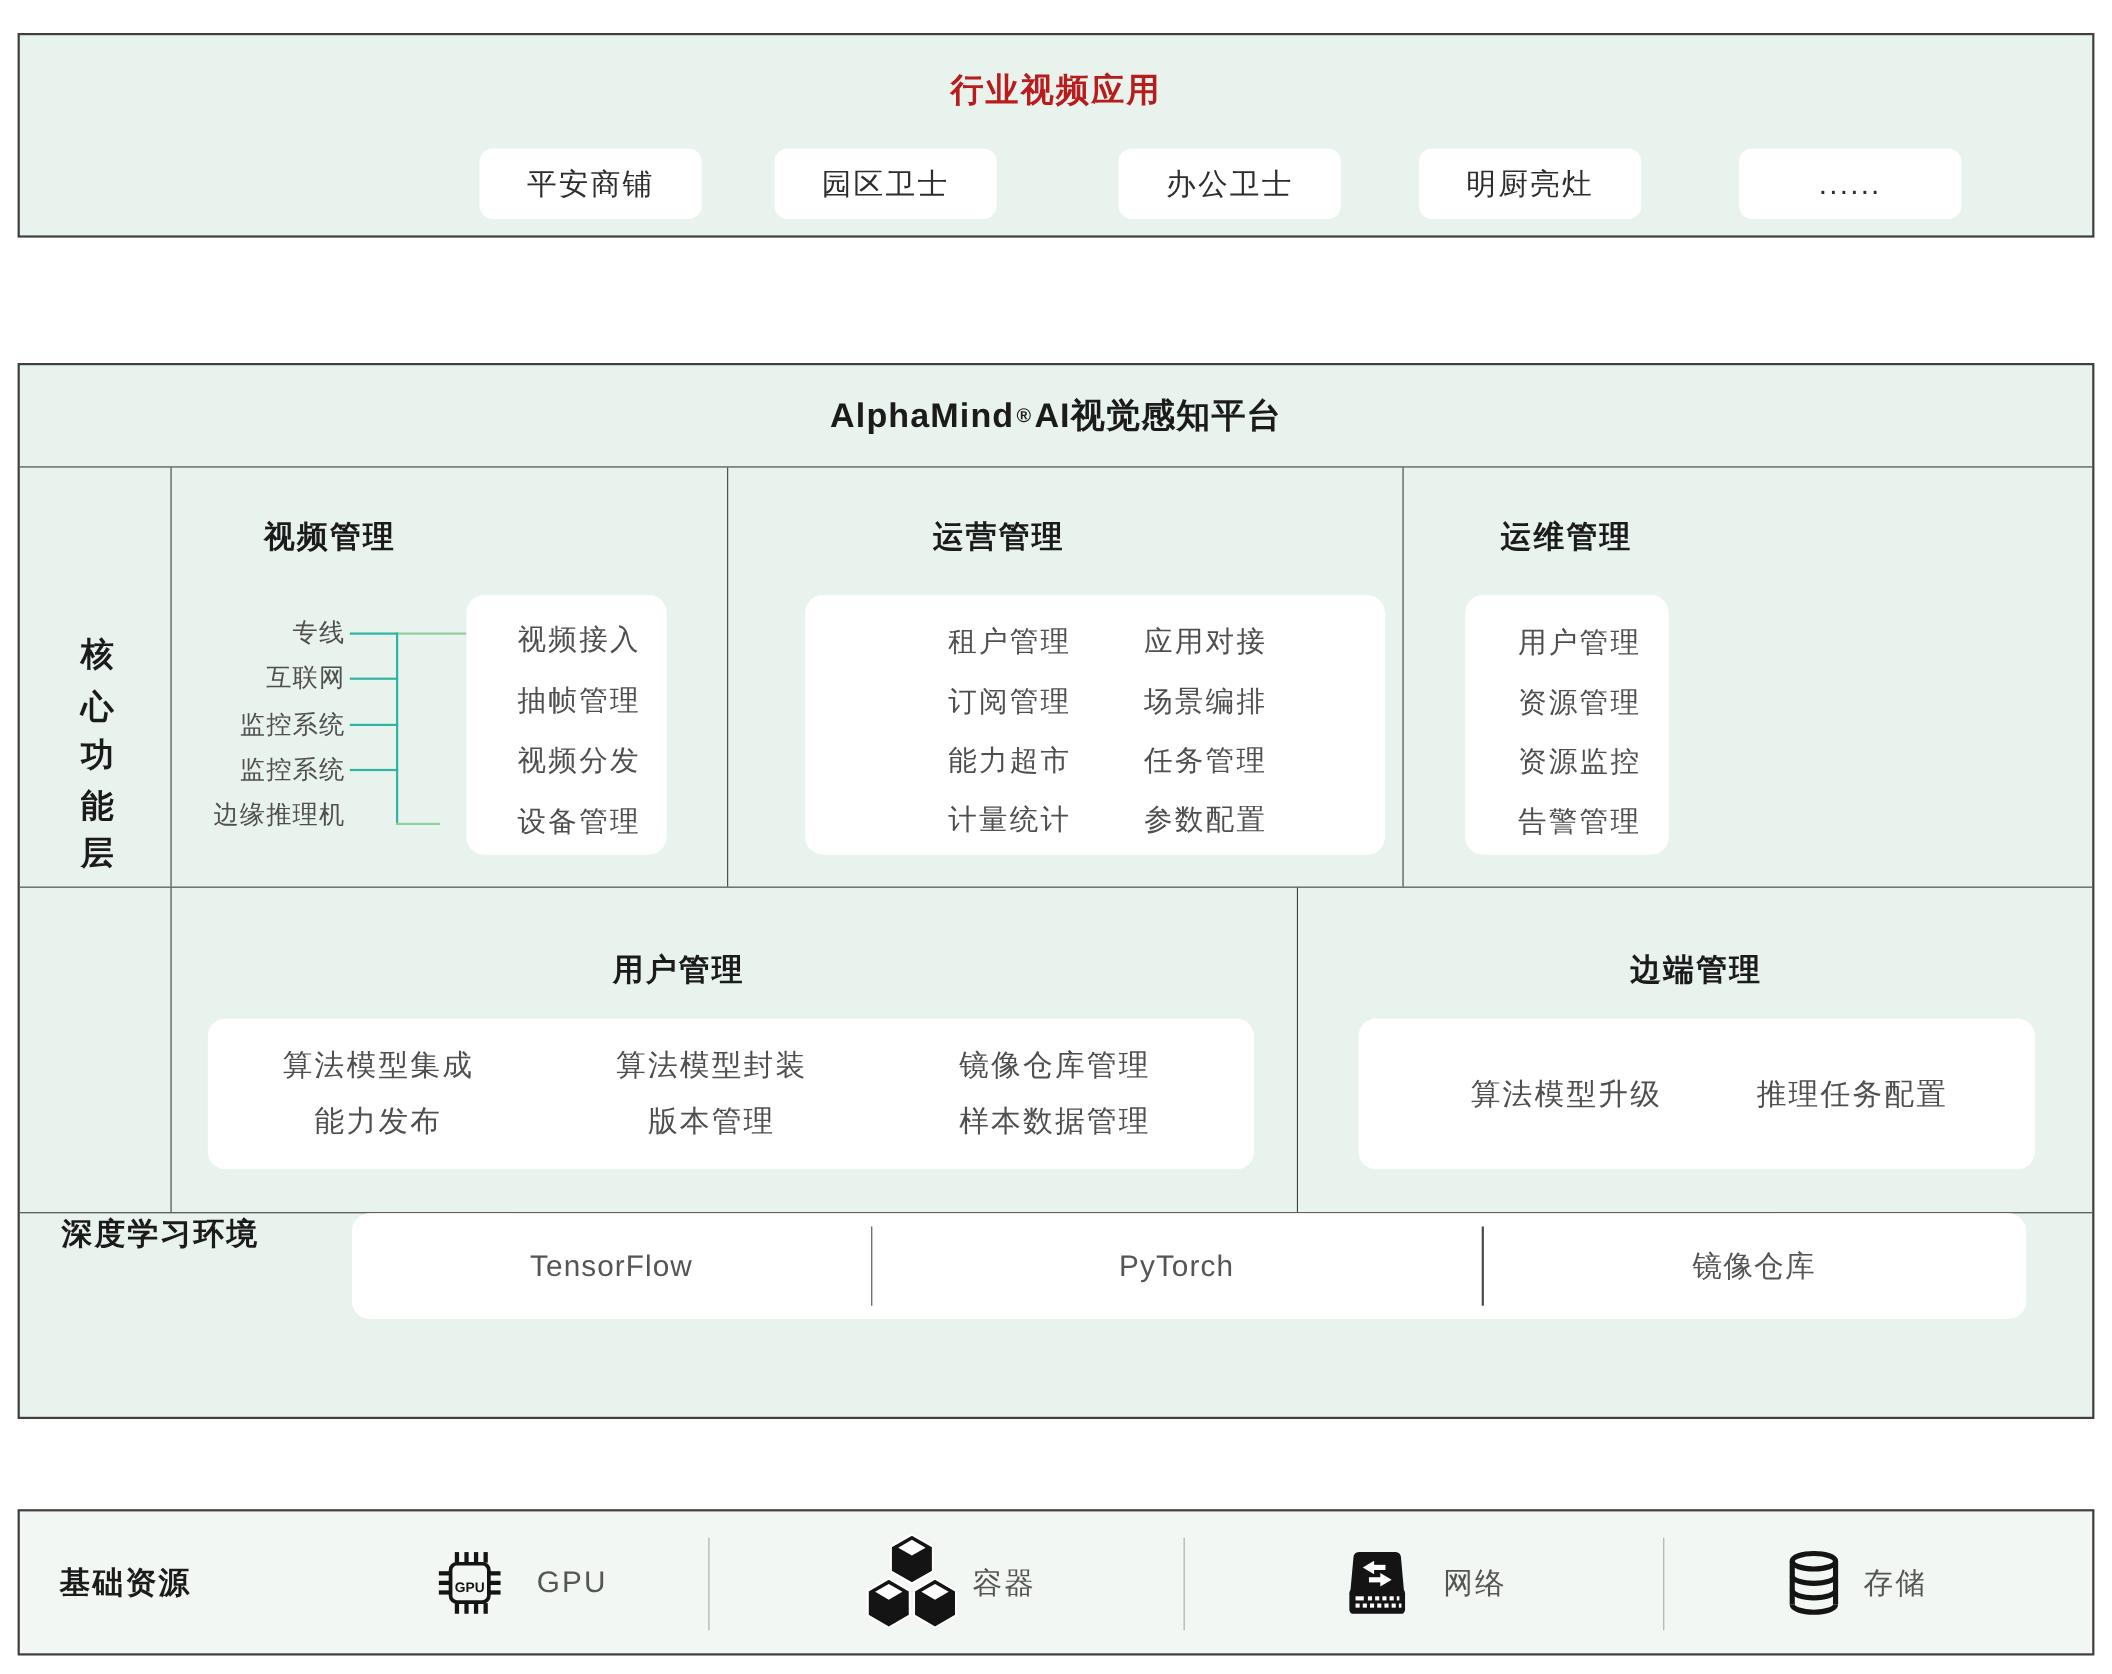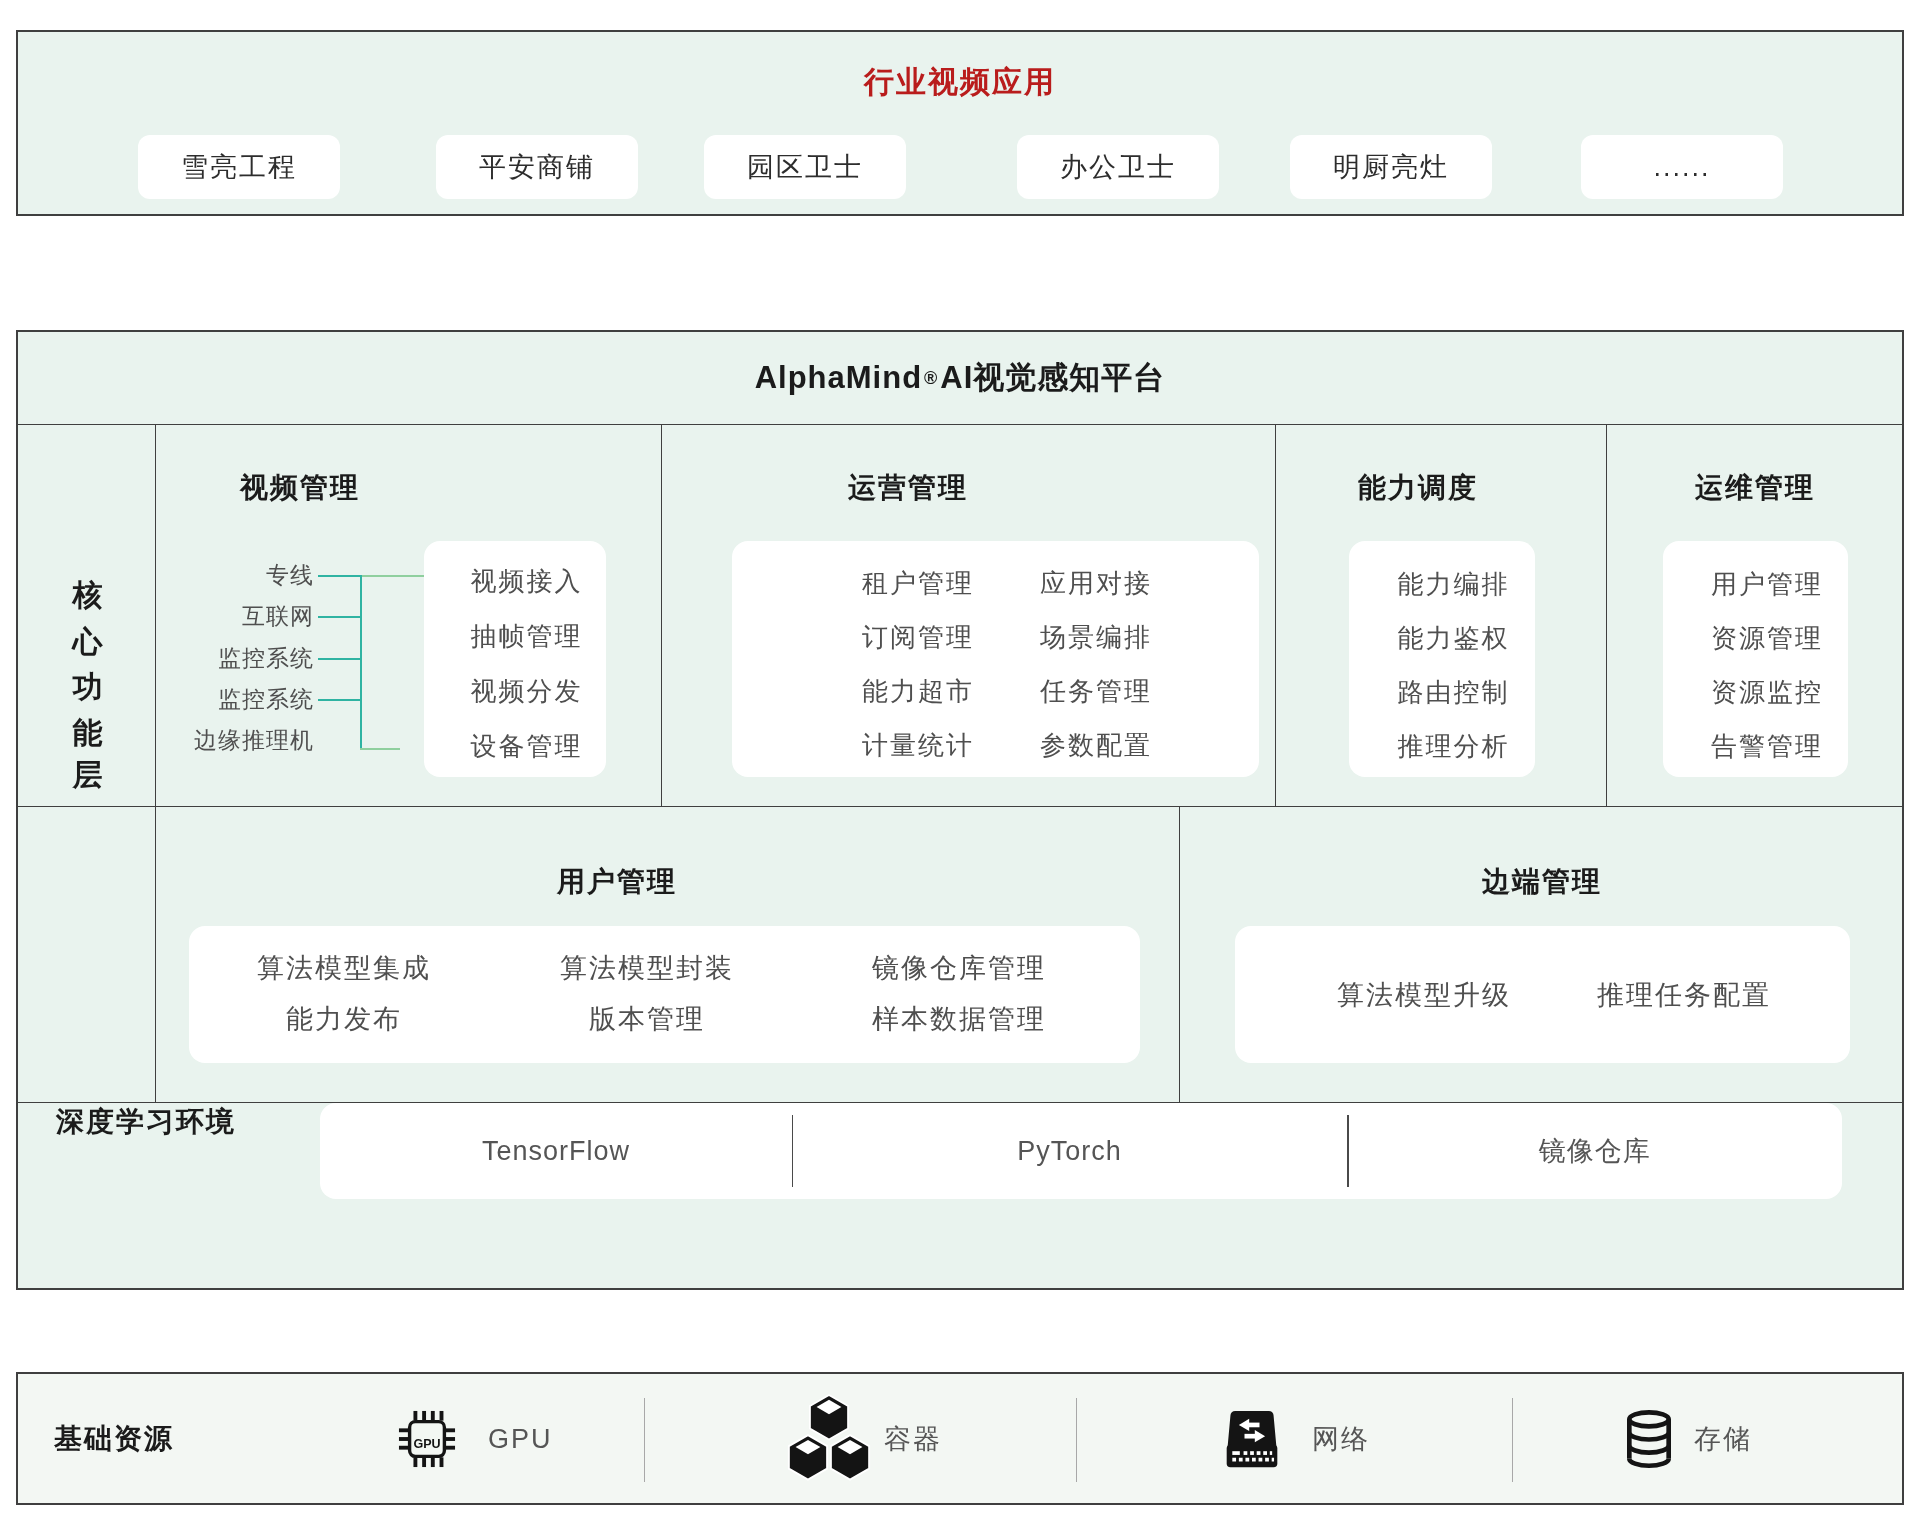--- a/index.html
+++ b/index.html
@@ -89,21 +89,20 @@
   .inf-div{position:absolute;top:24px;height:84px;width:1px;background:#a8a8a8;}
   .icon svg{display:block;}
 </style>
 </head>
 <body>
 
 <div class="canvas">
 
   <section class="box top-box">
     <div class="sec-title">行业视频应用</div>
-    <div class="chip" style="left:120px;">雪亮工程</div>
     <div class="chip" style="left:418px;">平安商铺</div>
     <div class="chip" style="left:686px;">园区卫士</div>
     <div class="chip" style="left:999px;">办公卫士</div>
     <div class="chip" style="left:1272px;">明厨亮灶</div>
     <div class="chip" style="left:1563px;">......</div>
   </section>
 
   <section class="box main-box">
     <div class="plat-title">
       <span>AlphaMind</span>
@@ -154,31 +153,20 @@
             </div>
             <div class="witems">
               <div>应用对接</div>
               <div>场景编排</div>
               <div>任务管理</div>
               <div>参数配置</div>
             </div>
           </div>
         </div>
 
-        <div class="panel p-sched bR">
-          <div class="panel-title" style="left:142px;">能力调度</div>
-          <div class="wbox sbox">
-            <div class="witems">
-              <div>能力编排</div>
-              <div>能力鉴权</div>
-              <div>路由控制</div>
-              <div>推理分析</div>
-            </div>
-          </div>
-        </div>
 
         <div class="panel p-maint">
           <div class="panel-title" style="left:148px;">运维管理</div>
           <div class="wbox mbox">
             <div class="witems">
               <div>用户管理</div>
               <div>资源管理</div>
               <div>资源监控</div>
               <div>告警管理</div>
             </div>

